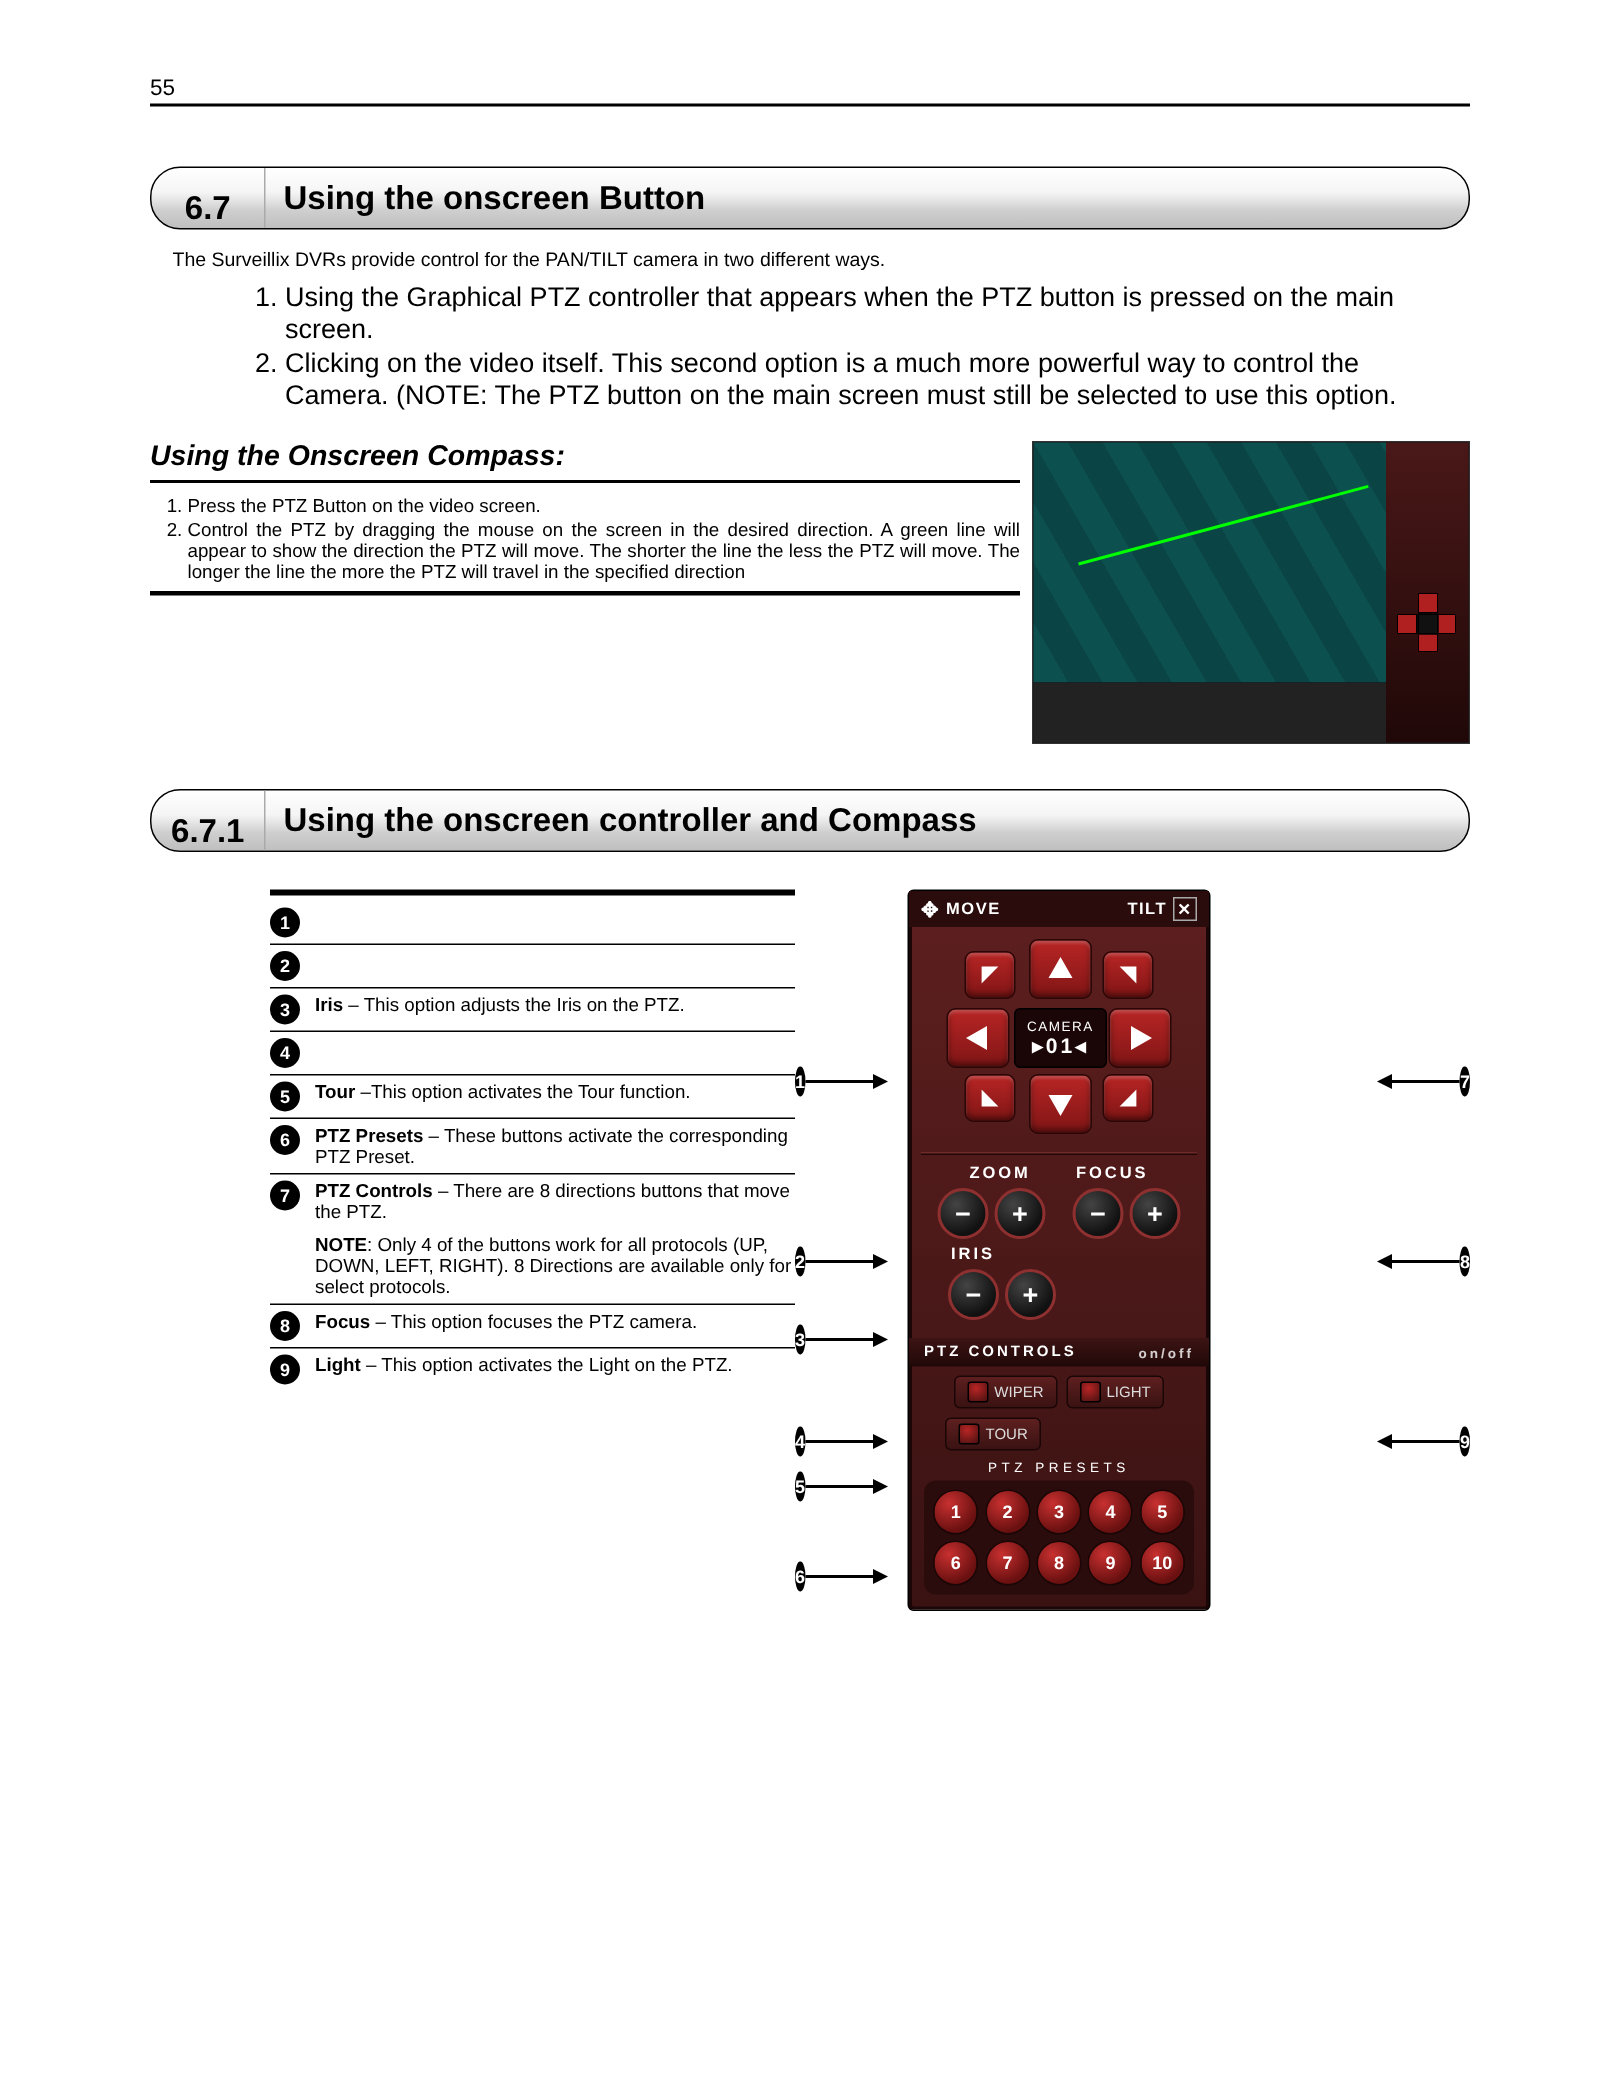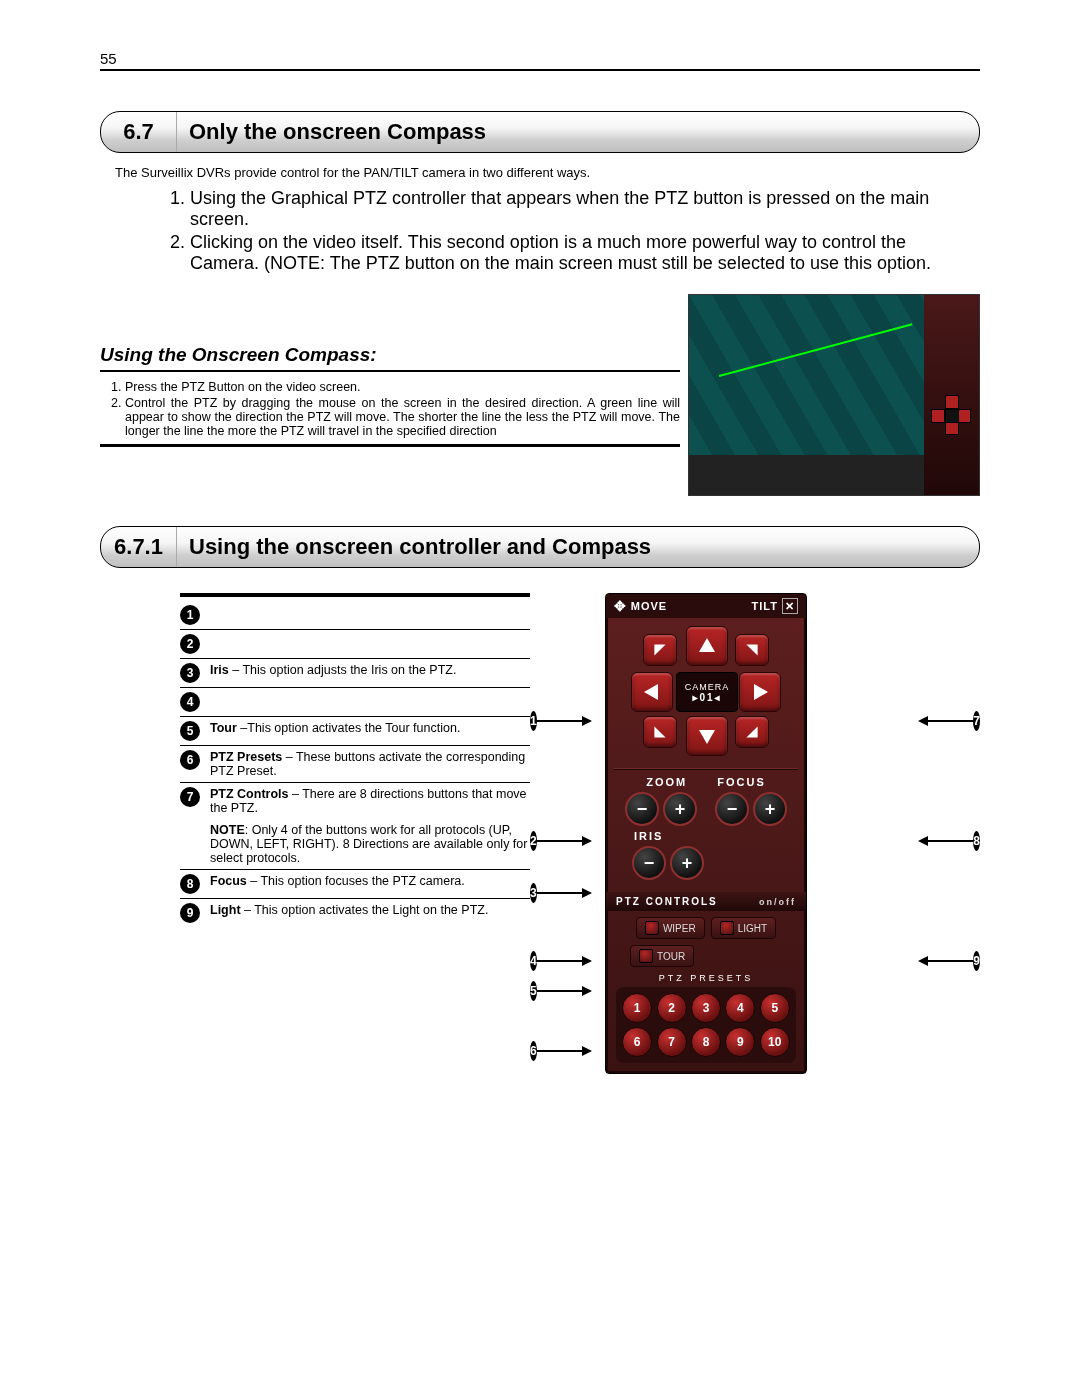--- a/index.html
+++ b/index.html
@@ -13,21 +13,21 @@
     padding: 50px 100px 60px 100px;
   }
   .topbar {
     border-bottom: 2px solid #000;
     padding-bottom: 2px;
     margin-bottom: 40px;
     font-size: 15px;
   }
   .section-head {
     display: flex;
-    align-items: center;
+    align-items: flex-end;
     border: 1px solid #000;
     border-radius: 20px;
     background: linear-gradient(#fff,#f5f5f5 40%,#e3e3e3 55%,#cfcfcf 70%,#bfbfbf);
     height: 40px;
     margin-top: 30px;
     margin-bottom: 12px;
     overflow: hidden;
   }
   .section-num {
     width: 75px;
@@ -49,21 +49,21 @@
   }
   ol.methods {
     font-size: 18px;
     margin: 8px 0 20px 90px;
     padding: 0;
   }
   ol.methods li { margin-bottom: 2px; }
   .twocol {
     display: flex;
     gap: 8px;
-    align-items: center;
+    align-items: flex-start;
   }
   .leftblock { flex: 1; }
   .rightblock { flex: 0 0 290px; }
   .subhead {
     font-style: italic;
     font-weight: bold;
     font-size: 19px;
     border-bottom: 2px solid #000;
     padding-bottom: 4px;
     margin-bottom: 8px;
@@ -197,21 +197,21 @@
   .dgrid .ul{left:12px;top:8px;width:32px;height:30px;}
   .dgrid .ur{right:12px;top:8px;width:32px;height:30px;}
   .dgrid .dl{left:12px;bottom:8px;width:32px;height:30px;}
   .dgrid .dr{right:12px;bottom:8px;width:32px;height:30px;}
   .dgrid .cam {
     position:absolute;left:45px;top:46px;width:60px;height:38px;
     background:#1a0606;border:1px solid #000;border-radius:4px;
     display:flex;flex-direction:column;align-items:center;justify-content:center;
     color:#fff;font-size:9px;letter-spacing:1px;
   }
-  .dgrid .cam .num{font-size:10px;font-weight:bold;letter-spacing:2px;}
+  .dgrid .cam .num{font-size:14px;font-weight:bold;letter-spacing:2px;}
   .sep { height:1px;background:#200808;border-top:1px solid #6e2a2a;margin:4px 8px; }
   .rowlbl{display:flex;gap:30px;justify-content:center;font-weight:bold;letter-spacing:2px;font-size:11px;color:#fff;}
   .knobrow{display:flex;gap:18px;justify-content:center;margin:4px 0;}
   .pair{display:flex;gap:4px;}
   .knob {
     width:30px;height:30px;border-radius:50%;
     background:radial-gradient(circle at 35% 30%,#444,#111 70%);
     border:2px solid #8f3030;color:#fff;font-weight:bold;font-size:18px;
     display:flex;align-items:center;justify-content:center;
   }
@@ -234,21 +234,21 @@
     display:flex;align-items:center;justify-content:center;margin:0 auto;}
 </style>
 </head>
 <body>
 
 <div class="page">
   <div class="topbar"><span>55</span></div>
 
   <div class="section-head">
     <div class="section-num">6.7</div>
-    <div class="section-title">Only the onscreen Compass</div>
+    <div class="section-title">Using the onscreen Button</div>
   </div>
   <div class="intro">The Surveillix DVRs provide control for the PAN/TILT camera in two different ways.</div>
   <ol class="methods">
     <li>Using the Graphical PTZ controller that appears when the PTZ button is pressed on the main screen.</li>
     <li>Clicking on the video itself.  This second option is a much more powerful way to control the Camera.  (NOTE: The PTZ button on the main screen must still be selected to use this option.</li>
   </ol>
 
   <div class="twocol">
     <div class="leftblock">
       <div class="subhead">Using the Onscreen Compass:</div>

